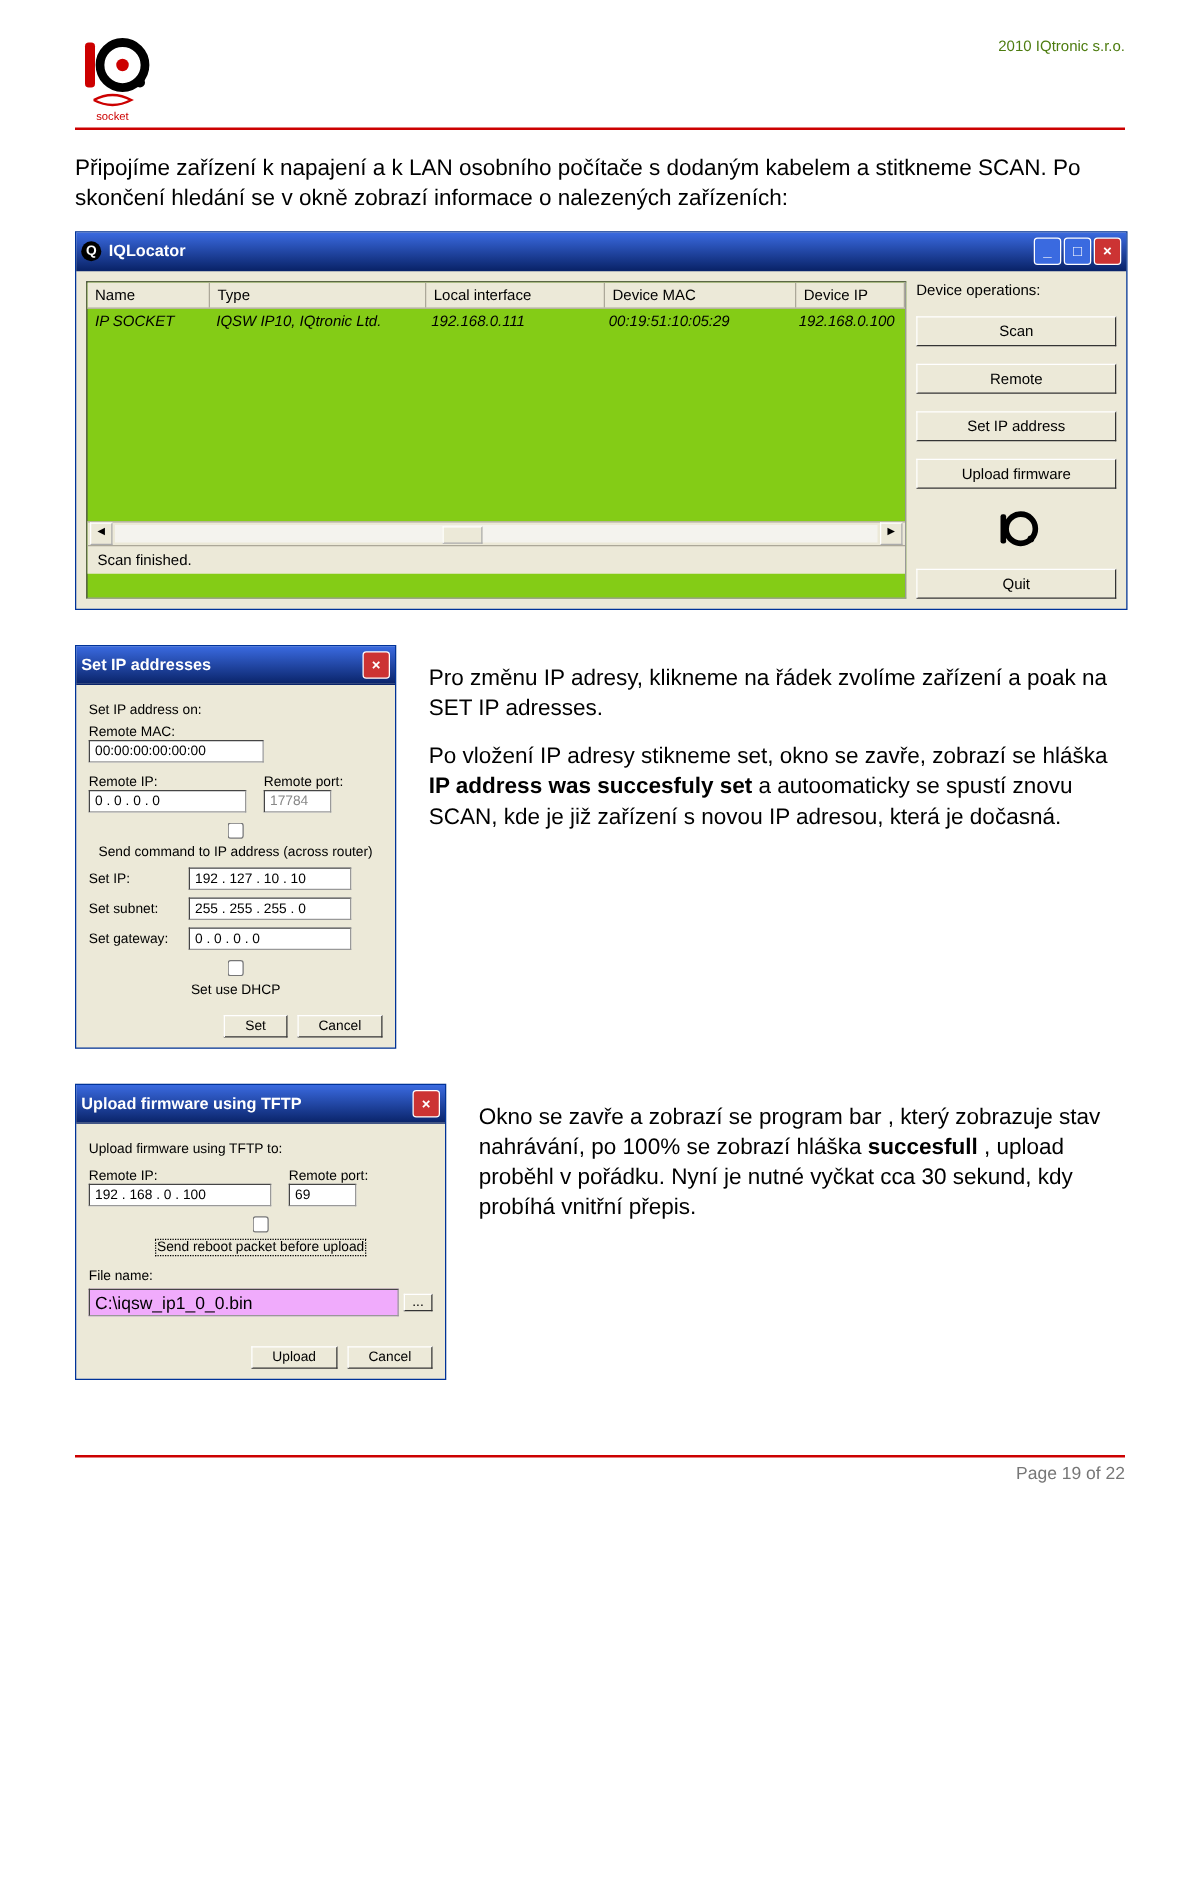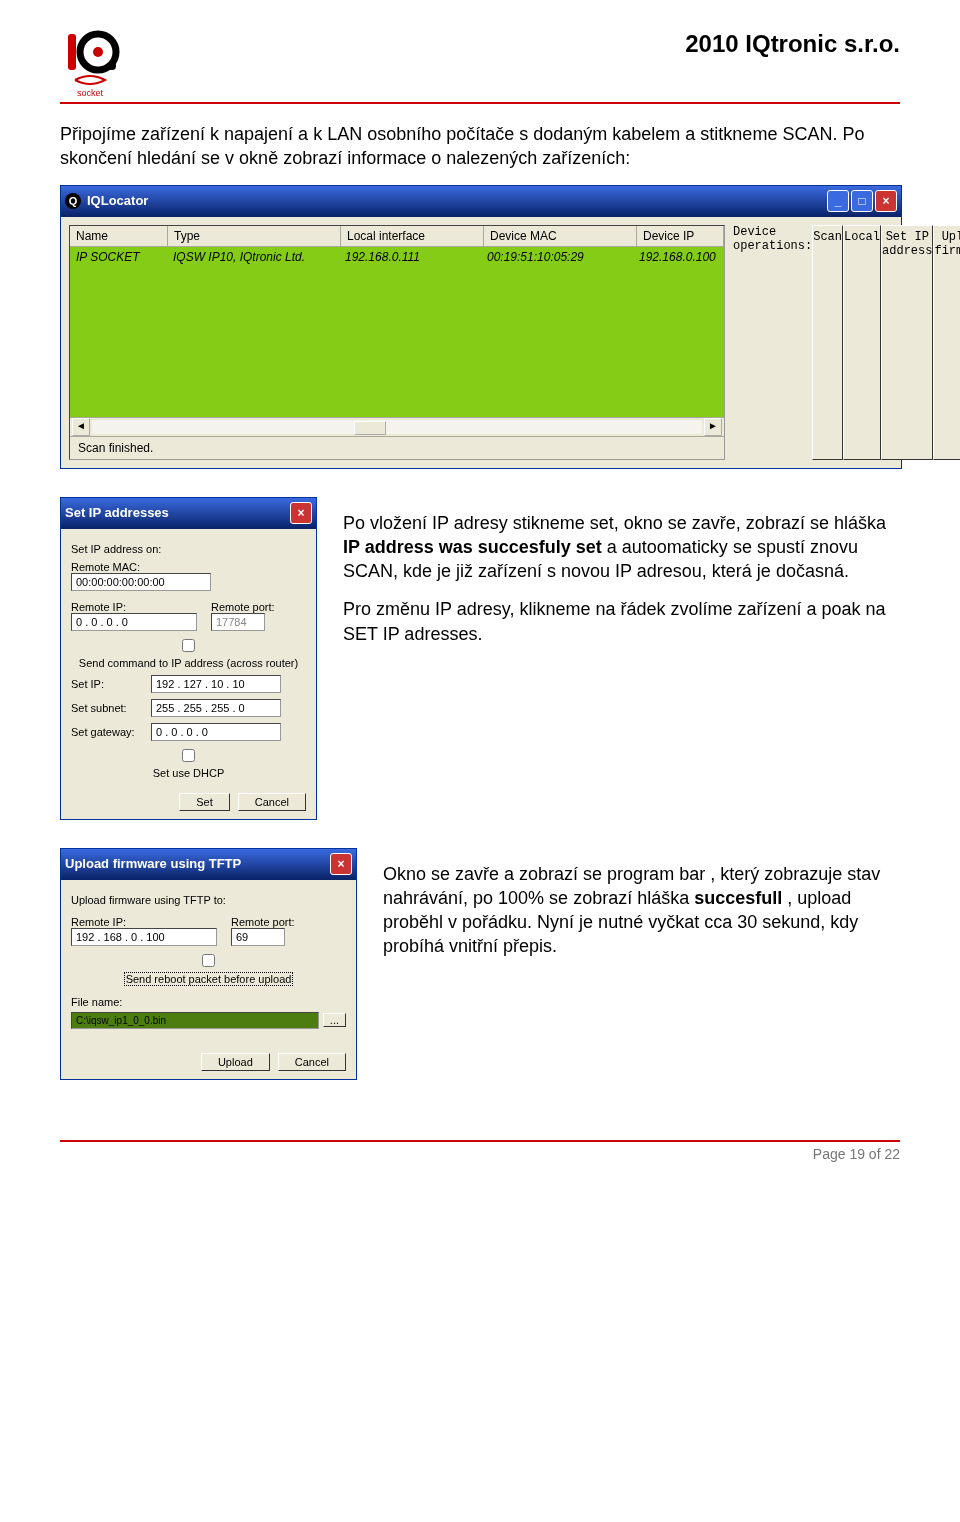--- a/index.html
+++ b/index.html
@@ -13,23 +13,23 @@
     padding: 30px 60px 40px 60px;
     position: relative;
   }
   .header-row {
     display: flex;
     align-items: flex-start;
     justify-content: space-between;
   }
   .logo svg { display:block; }
   .header-brand {
-    font-weight: bold;
-    font-size: 24px;
-    color: #000000;
+    font-weight: normal;
+    font-size: 12px;
+    color: #4d7c0f;
     white-space: nowrap;
   }
   .header-rule {
     border: none;
     border-top: 2px solid #cc0000;
     margin: 4px 0 18px 0;
   }
   .body-text {
     font-size: 18px;
     line-height: 1.35;
@@ -74,21 +74,21 @@
   .col-headers { display:flex; background:#ece9d8; border-bottom:1px solid #aca899;}
   .col-headers div { padding:3px 6px; border-right:1px solid #aca899; font-size:12px;}
   .col-name{width:85px;} .col-type{width:160px;} .col-local{width:130px;} .col-mac{width:140px;} .col-ip{flex:1;}
   .data-row { display:flex;font-style:italic; }
   .data-row div { padding:3px 6px; font-size:12px;}
   .iq-scrollbar{height:18px;background:#ece9d8;border-top:1px solid #aca899;display:flex;align-items:center;justify-content:space-between;padding:0 2px;margin-top:150px;}
   .scrollbtn{width:16px;height:16px;background:#ece9d8;border:1px outset #fff;font-size:10px;text-align:center;line-height:14px;}
   .scroll-track{flex:1;height:14px;margin:0 2px;background:#f4f3ee;position:relative;}
   .scroll-thumb{position:absolute;left:43%;width:30px;height:12px;top:1px;background:#ece9d8;border:1px outset #fff;}
   .iq-status{padding:4px 8px;border-top:1px solid #aca899;background:#ece9d8;font-size:12px;}
-  .iq-right{width:160px;display:flex;flex-direction:row;gap:0;font-size:12px;font-family:Liberation Mono, monospace;}
+  .iq-right{width:160px;display:flex;flex-direction:column;gap:14px;font-size:12px;}
   .xpbtn{background:#ece9d8;border:1px outset #fff;border-right-color:#888;border-bottom-color:#888;padding:4px 0;text-align:center;font-size:12px;cursor:pointer;}
   .iq-logo-sm{width:36px;height:36px;align-self:center;margin-top:auto;}
 
   .row2 { display:flex; gap:26px; margin-top:28px; align-items:flex-start;}
   .dialog-small{
     width:255px;border:1px solid #003399;background:#ece9d8;font-family:Tahoma,sans-serif;font-size:11px;
   }
   .dlg-body{padding:8px 10px;}
   .lbl{font-size:11px;margin-top:6px;}
   .ipbox{background:#fff;border:1px inset #999;padding:2px 4px;font-size:11px;display:inline-block;}
@@ -96,21 +96,21 @@
   .chk{display:flex;align-items:center;gap:5px;font-size:11px;margin-top:8px;flex-direction:column;}
   .chk input{margin:0;}
   .field-row{display:flex;align-items:center;gap:8px;margin-top:6px;font-size:11px;}
   .field-row .lbl2{width:72px;}
   .btnrow{display:flex;justify-content:flex-end;gap:8px;margin-top:14px;}
   .xpbtn2{background:#ece9d8;border:1px outset #fff;border-right-color:#888;border-bottom-color:#888;padding:2px 16px;font-size:11px;cursor:pointer;}
 
   .row2b{flex:1;}
   .dialog-upload{width:295px;}
   .filebox{display:flex;gap:4px;align-items:center;margin-top:4px;}
-  .filebox .txt{background:#4d7c0f;border:1px inset #999;padding:2px 4px;font-size:10px;flex:1;}
+  .filebox .txt{background:#f0abfc;border:1px inset #999;padding:2px 4px;font-size:14px;flex:1;}
   .filebox .dots{background:#ece9d8;border:1px outset #fff;border-right-color:#888;border-bottom-color:#888;padding:0 6px;font-size:11px;cursor:pointer;}
 
   .footer-rule{border:none;border-top:2px solid #cc0000;margin:60px 0 4px 0;}
   .footer-text{text-align:right;font-size:14px;color:#777;}
 </style>
 </head>
 <body>
 
 <div class="page">
 
@@ -162,21 +162,21 @@
           <div class="scroll-track">
               <div class="scroll-thumb"></div>
             </div>
           <div class="scrollbtn">►</div>
         </div>
         <div class="iq-status">Scan finished.</div>
       </div>
       <div class="iq-right">
         <div>Device operations:</div>
         <div class="xpbtn">Scan</div>
-        <div class="xpbtn">Local</div>
+        <div class="xpbtn">Remote</div>
         <div class="xpbtn">Set IP address</div>
         <div class="xpbtn">Upload firmware</div>
         <svg class="iq-logo-sm" viewBox="0 0 40 40">
           <circle cx="24" cy="20" r="13" fill="none" stroke="#000" stroke-width="5"></circle>
           <rect x="6" y="7" width="5" height="26" rx="2" fill="#000"></rect>
           <circle cx="33" cy="29" r="3" fill="#000"></circle>
         </svg>
         <div class="xpbtn">Quit</div>
       </div>
     </div>
@@ -222,24 +222,24 @@
           <input type="checkbox" style="">
           <span>Set use DHCP</span>
         </label>
         <div class="btnrow">
           <div class="xpbtn2">Set</div>
           <div class="xpbtn2">Cancel</div>
         </div>
       </div>
     </div>
     <div class="row2b">
+      <p class="body-text">Pro změnu IP adresy, klikneme na řádek zvolíme zařízení a poak na SET IP adresses.</p>
       <p class="body-text">
         <span>Po vložení IP adresy stikneme set, okno se zavře, zobrazí se hláška </span><b>IP address was succesfuly set</b><span>  a autoomaticky se spustí znovu SCAN, kde je již zařízení s novou IP adresou, která je dočasná.</span>
       </p>
-      <p class="body-text">Pro změnu IP adresy, klikneme na řádek zvolíme zařízení a poak na SET IP adresses.</p>
     </div>
   </div>
 
   <div class="row2">
     <div class="dialog-small dialog-upload">
       <div class="titlebar">
         <div class="title-text">Upload firmware using TFTP</div>
         <div class="winbtn close">×</div>
       </div>
       <div class="dlg-body">

